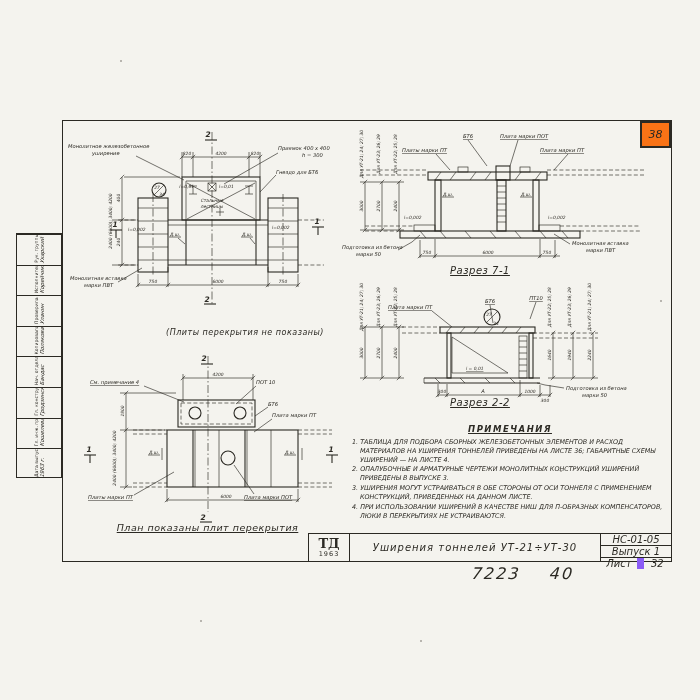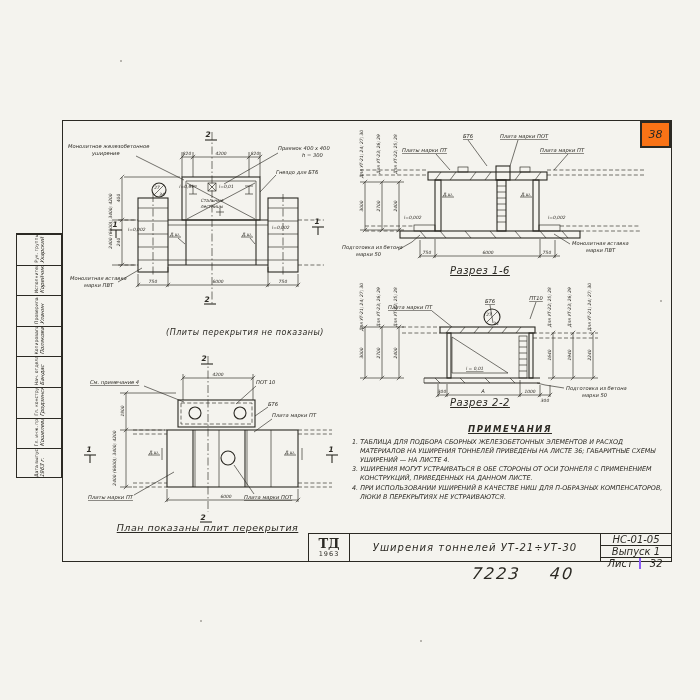--- a/index.html
+++ b/index.html
@@ -34,21 +34,21 @@
     align-items:center;justify-content:center;}
   .tb-logo-td{font-family:"DejaVu Serif",serif;font-weight:bold;font-size:13px;line-height:1;}
   .tb-logo-yr{font-size:6.5px;letter-spacing:1px;}
   .tb-title{flex:1;display:flex;align-items:center;justify-content:center;
     font-style:italic;font-size:10px;letter-spacing:1px;}
   .tb-right{width:70px;border-left:1.3px solid #2b2923;display:flex;flex-direction:column;}
   .tb-row{flex:1;border-bottom:1px solid #2b2923;display:flex;align-items:center;justify-content:center;
     font-style:italic;font-size:10px;}
   .tb-row:last-child{border-bottom:none;}
   .tb-row-split{justify-content:flex-start;}
-  .tb-sheet-label{flex:1.3;text-align:center;border-right:2px solid #8b5cf6;align-self:stretch;
+  .tb-sheet-label{flex:1.3;text-align:center;border-right:7px solid #8b5cf6;align-self:stretch;
     display:flex;align-items:center;justify-content:center;}
   .tb-sheet-num{flex:1;text-align:center;}
   .handwritten{left:472px;top:564px;font-style:italic;font-size:16px;word-spacing:22px;
     letter-spacing:2px;transform:skewX(-6deg);}
   
   svg.dwg line,svg.dwg rect,svg.dwg circle,svg.dwg path,svg.dwg polyline{
     stroke:#2b2923;fill:none;stroke-width:.65;stroke-linecap:butt;}
   svg.dwg .md{stroke-width:1.1;}
   svg.dwg .dsh{stroke-dasharray:4 2.2;} svg.dwg .dd{stroke-dasharray:8 2.5 1.5 2.5;}
   svg.dwg text{stroke:none;fill:#2b2923;font-family:"DejaVu Sans",sans-serif;font-style:italic;}
@@ -456,21 +456,21 @@
         <use href="#tk45" x="59" y="108"></use>
       <text class="s4 mid" x="23" y="32" transform="rotate(-90 23 32)">Для УТ-21; 24; 27; 30</text>
       <text class="s4 mid" x="40" y="32" transform="rotate(-90 40 32)">Для УТ-23; 26; 29</text>
       <text class="s4 mid" x="57" y="32" transform="rotate(-90 57 32)">Для УТ-22; 25; 28</text>
       <text class="s4 mid" x="23" y="84" transform="rotate(-90 23 84)">3000</text>
       <text class="s4 mid" x="40" y="84" transform="rotate(-90 40 84)">2700</text>
       <text class="s4 mid" x="57" y="84" transform="rotate(-90 57 84)">2400</text>
     </g>
   </svg>
 
-  <div class="abs cap cap-u" style="left:420px;top:265px;width:120px;font-size:10px;">Разрез 1-6</div>
+  <div class="abs cap cap-u" style="left:420px;top:265px;width:120px;font-size:10px;">Разрез 7-1</div>
 
   <svg class="abs dwg" style="left:340px;top:283px;" width="332" height="140" viewBox="0 0 332 140">
     <text class="s5" x="48" y="26" style="text-decoration:underline">Плита марки ПТ</text>
     <polyline points="92,28 112,44"></polyline>
     <text class="s5 mid" x="150" y="20" style="text-decoration:underline">БТ6</text>
     <polyline points="150,22 153,40"></polyline>
     <text class="s5 mid" x="196" y="17" style="text-decoration:underline">ПТ10</text>
     <polyline points="196,19 190,36"></polyline>
     <g>
       <circle class="md" cx="152" cy="34" r="8"></circle>
@@ -573,20 +573,21 @@
       <text class="s4 mid" x="251" y="72" transform="rotate(-90 251 72)">2240</text>
     </g>
   </svg>
 
   <div class="abs cap cap-u" style="left:420px;top:397px;width:120px;font-size:10px;">Разрез 2-2</div>
 
   <div class="abs notes">
     <div class="notes-h">Примечания</div>
     <ol>
       <li>1. Таблица для подбора сборных железобетонных элементов и расход материалов на уширения тоннелей приведены на листе 36; габаритные схемы уширений — на листе 4.</li>
+      <li>2. Опалубочные и арматурные чертежи монолитных конструкций уширений приведены в выпуске 3.</li>
       <li>3. Уширения могут устраиваться в обе стороны от оси тоннеля с применением конструкций, приведенных на данном листе.</li>
       <li>4. При использовании уширений в качестве ниш для П-образных компенсаторов, люки в перекрытиях не устраиваются.</li>
     </ol>
   </div>
 
   <div class="abs tblock">
     <div class="tb-logo">
       <div class="tb-logo-td">ТД</div>
       <div class="tb-logo-yr">1963</div>
     </div>

